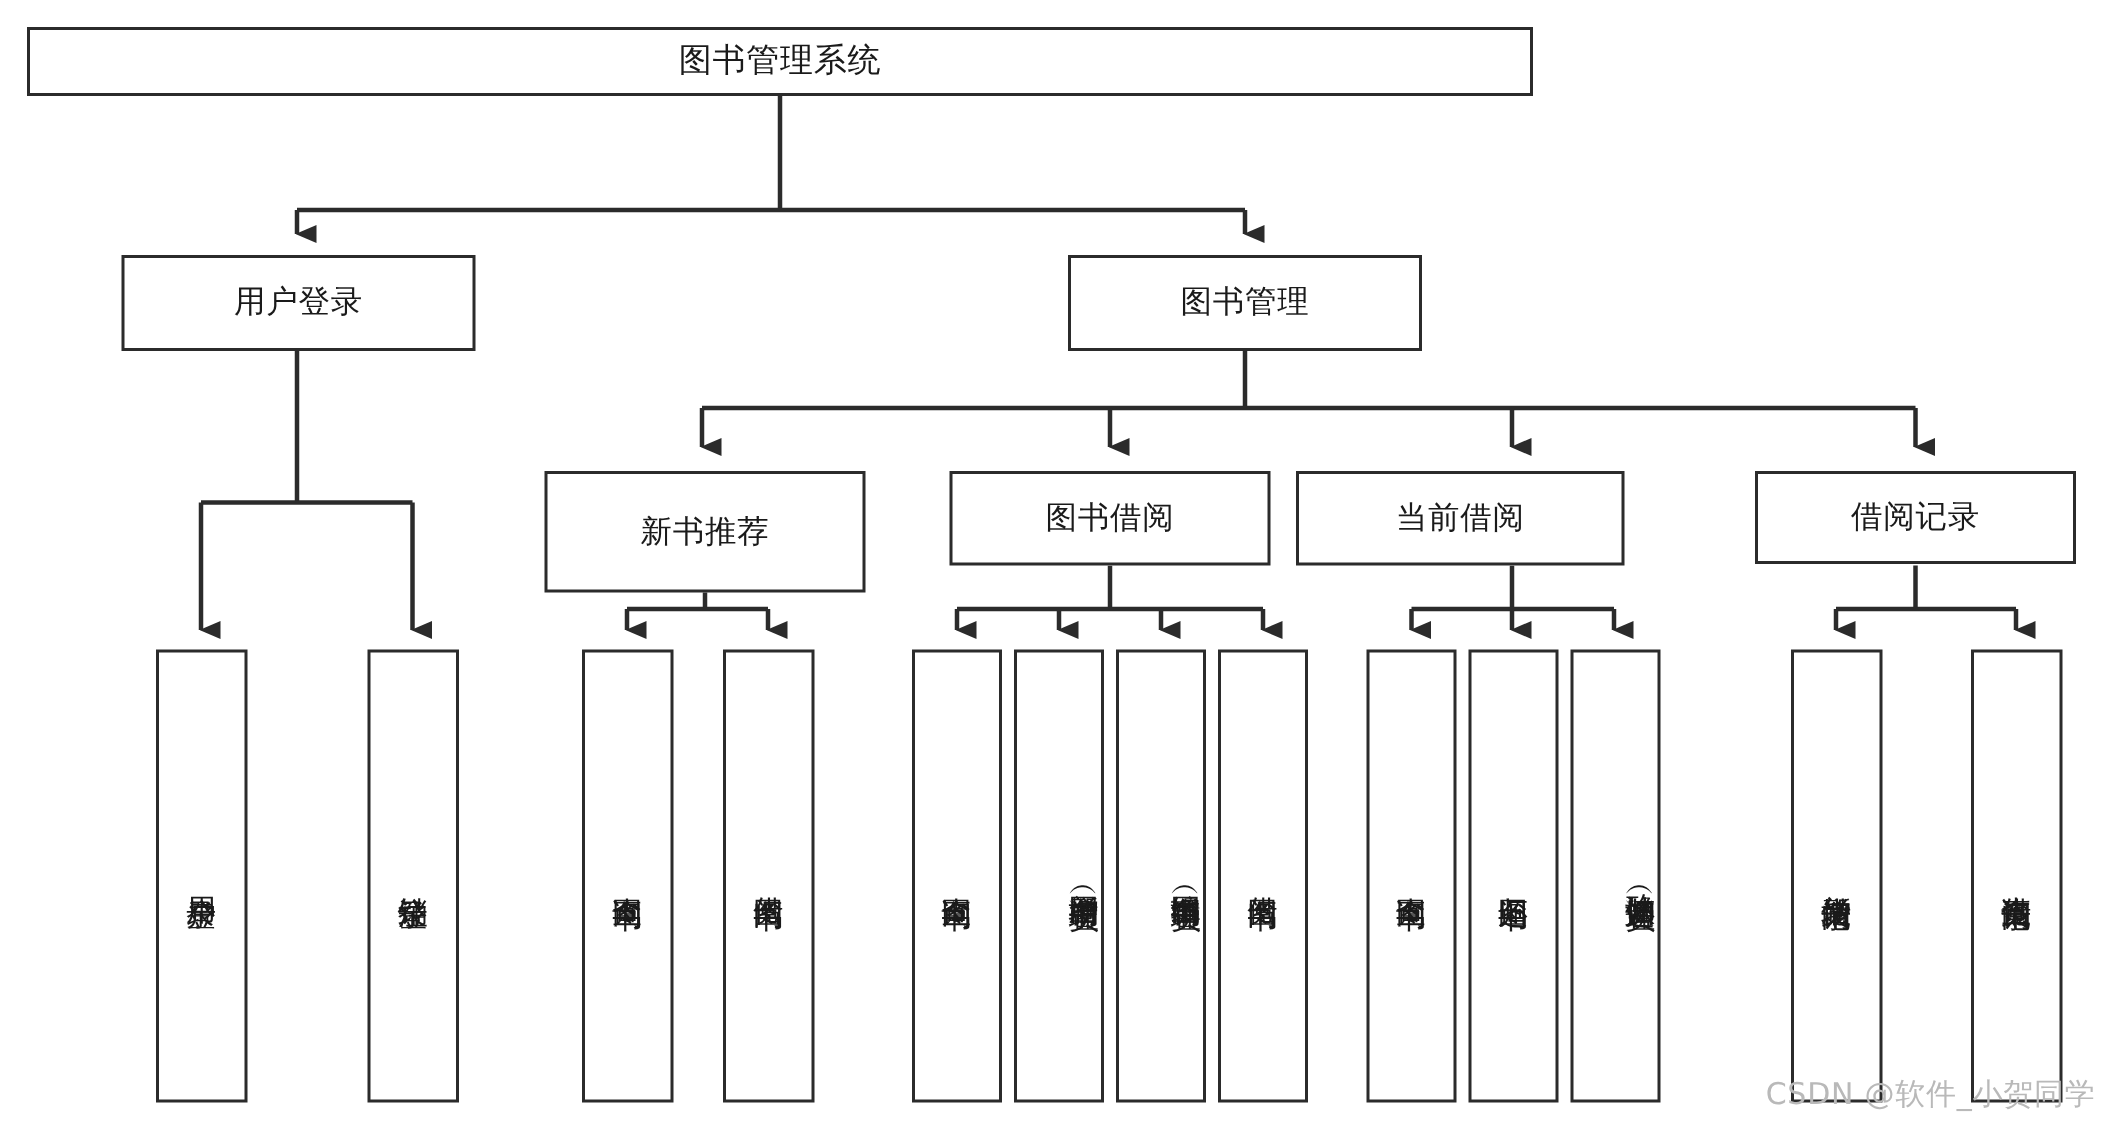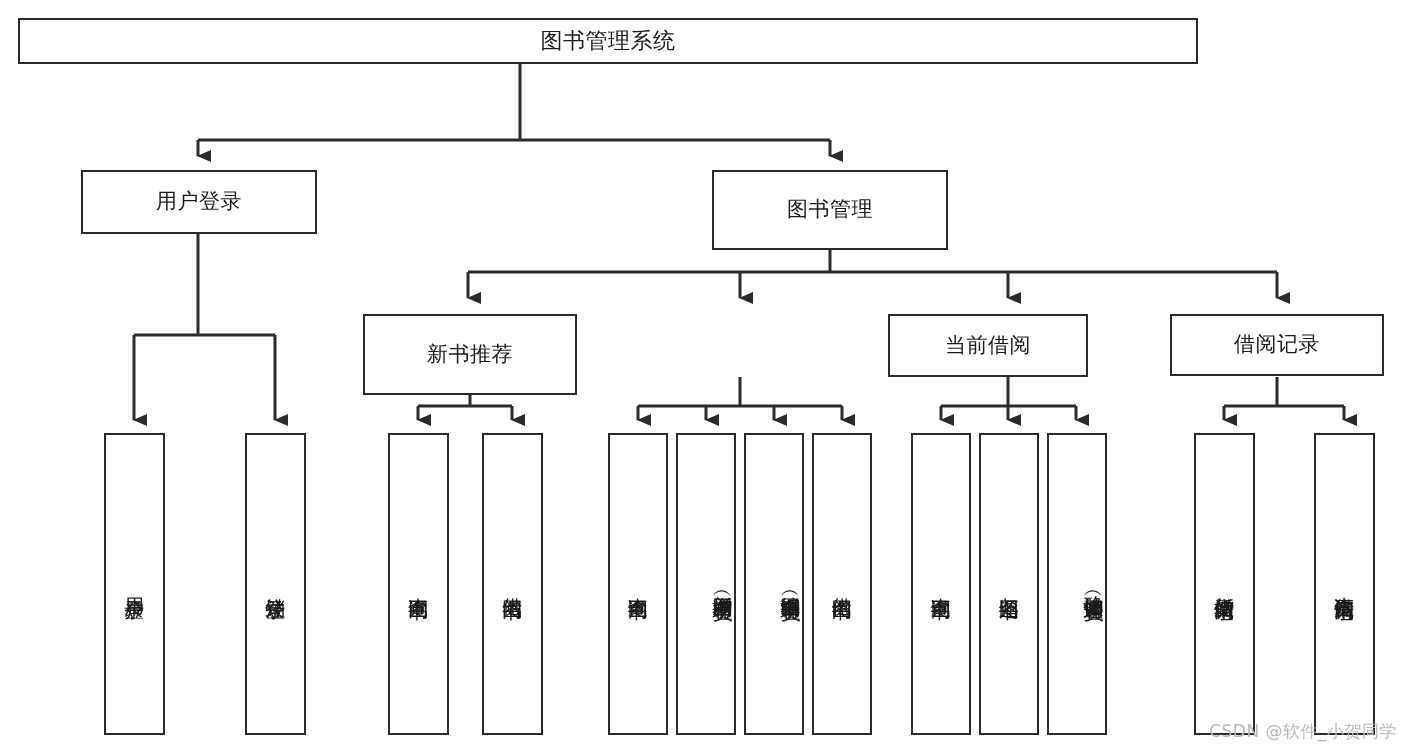--- a/index.html
+++ b/index.html
@@ -55,21 +55,21 @@
   }
   .vtext {
     writing-mode: vertical-rl;
     text-orientation: upright;
     display: block;
   }
   .watermark {
     position: absolute;
     right: 8px;
     bottom: 4px;
-    font-size: 17px;
+    font-size: 20px;
     color: #b9b9b9;
     white-space: nowrap;
     letter-spacing: 0.5px;
   }
 </style>
 </head>
 <body>
 
 <div id="canvas">
 
@@ -116,35 +116,38 @@
       <path d="M1008,406 L1008,420" marker-end="url(#arrow)"></path>
       <path d="M1076,406 L1076,420" marker-end="url(#arrow)"></path>
 
       <path d="M1277,377 L1277,406"></path>
       <path d="M1224,406 L1344,406"></path>
       <path d="M1224,406 L1224,420" marker-end="url(#arrow)"></path>
       <path d="M1344,406 L1344,420" marker-end="url(#arrow)"></path>
     </g>
   </svg>
 
-  <div class="node h root" style="left:18px; top:18px; width:1180px; height:46px;">
+  <div class="node h root" style="left:18px; top:18px; width:1004px; height:46px;">
     <span>图书管理系统</span>
   </div>
 
   <div class="node h" style="left:81px; top:170px; width:236px; height:64px;">
     <span>用户登录</span>
   </div>
-  <div class="node h" style="left:712px; top:170px; width:236px; height:80px;">
+  <div class="node h" style="left:712px; top:170px; width:236px; height:64px;">
     <span>图书管理</span>
   </div>
 
   <div class="node h" style="left:363px; top:314px; width:214px; height:81px;">
     <span>新书推荐</span>
   </div>
-  <div class="node h" style="left:888px; top:314px; width:200px; height:63px;">
+  <div class="node h" style="left:633px; top:314px; width:214px; height:63px;">
+    <span>图书借阅</span>
+  </div>
+  <div class="node h" style="left:864px; top:314px; width:219px; height:63px;">
     <span>当前借阅</span>
   </div>
   <div class="node h" style="left:1170px; top:314px; width:214px; height:62px;">
     <span>借阅记录</span>
   </div>
 
   <div class="node v" style="left:104px; top:433px; width:61px; height:302px;">
     <span class="vtext">用户登录</span>
   </div>
   <div class="node v" style="left:245px; top:433px; width:61px; height:302px;">

